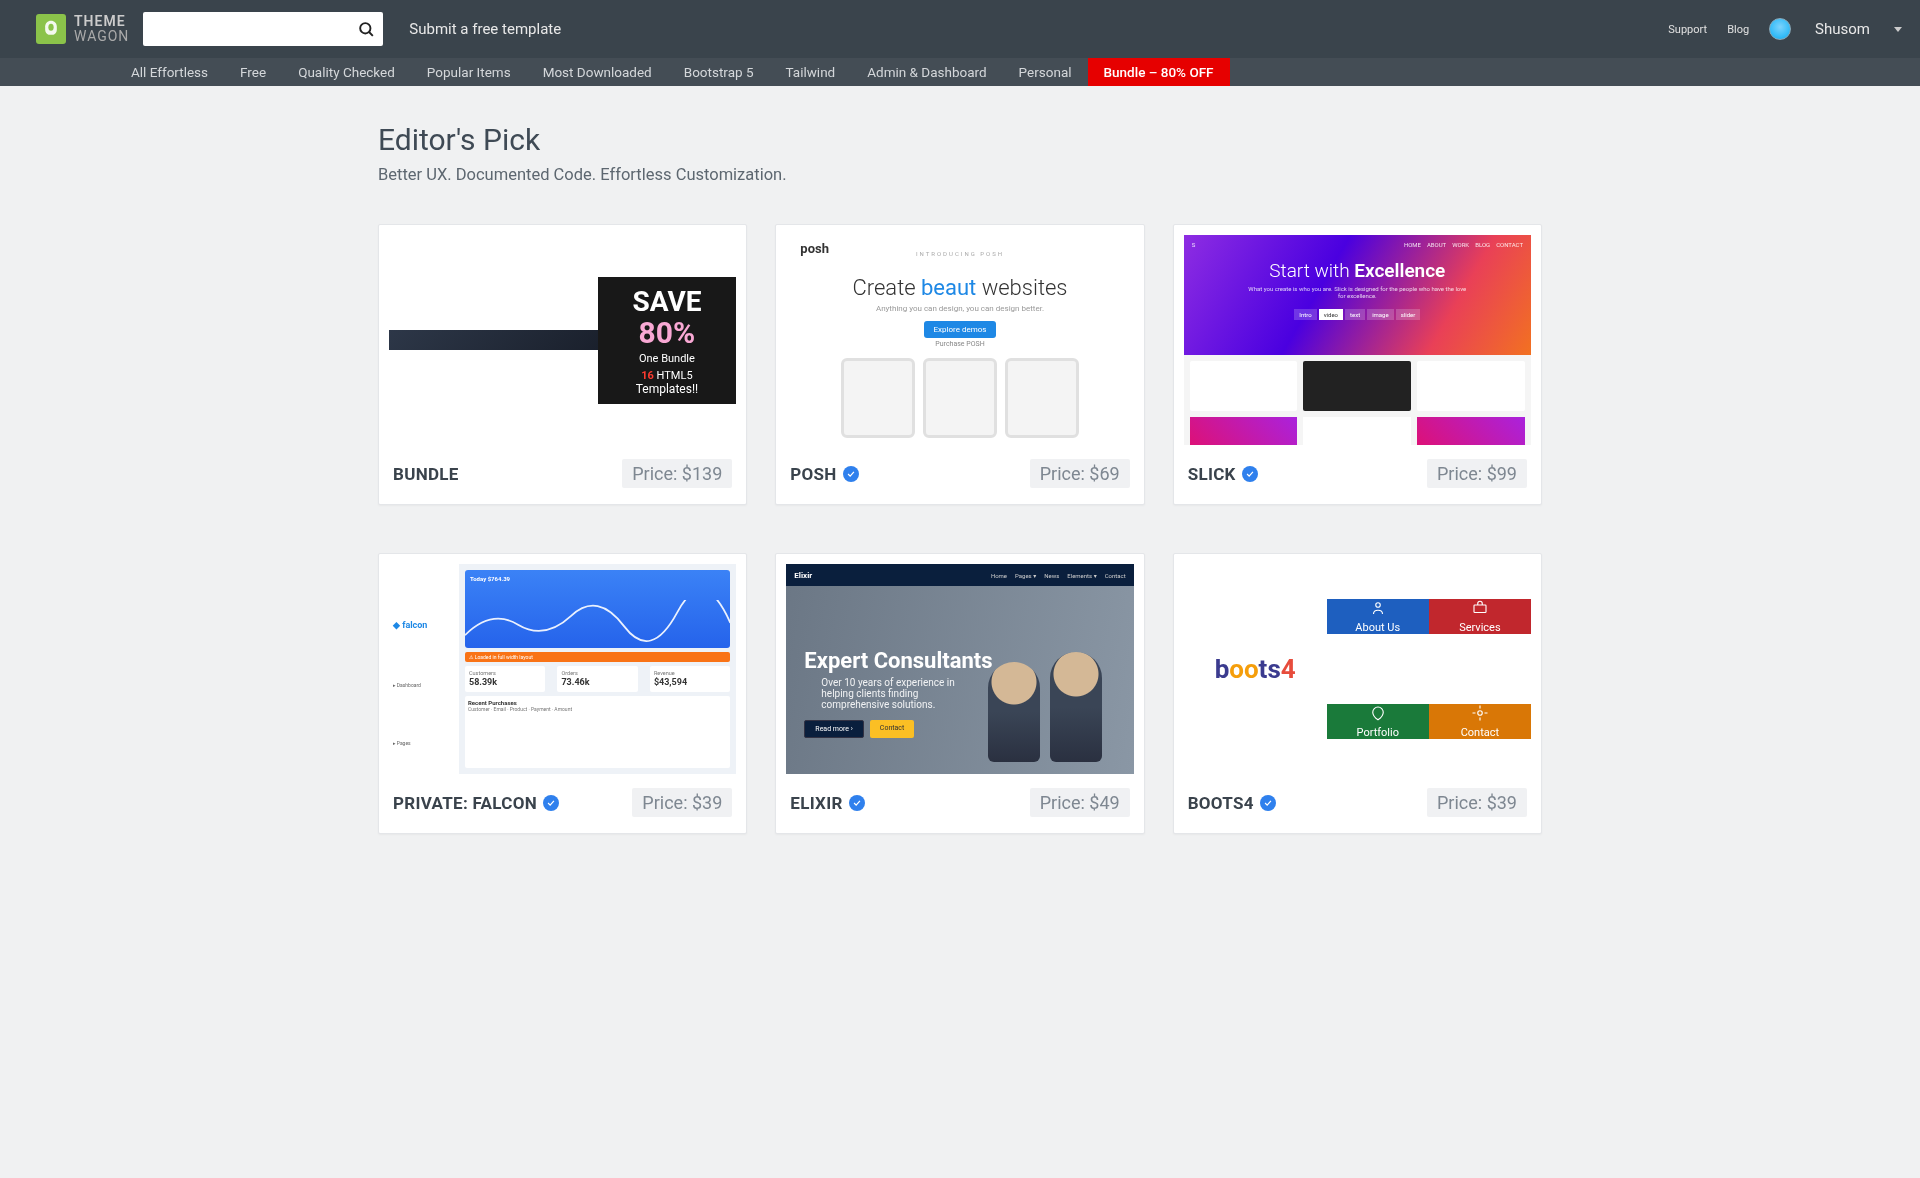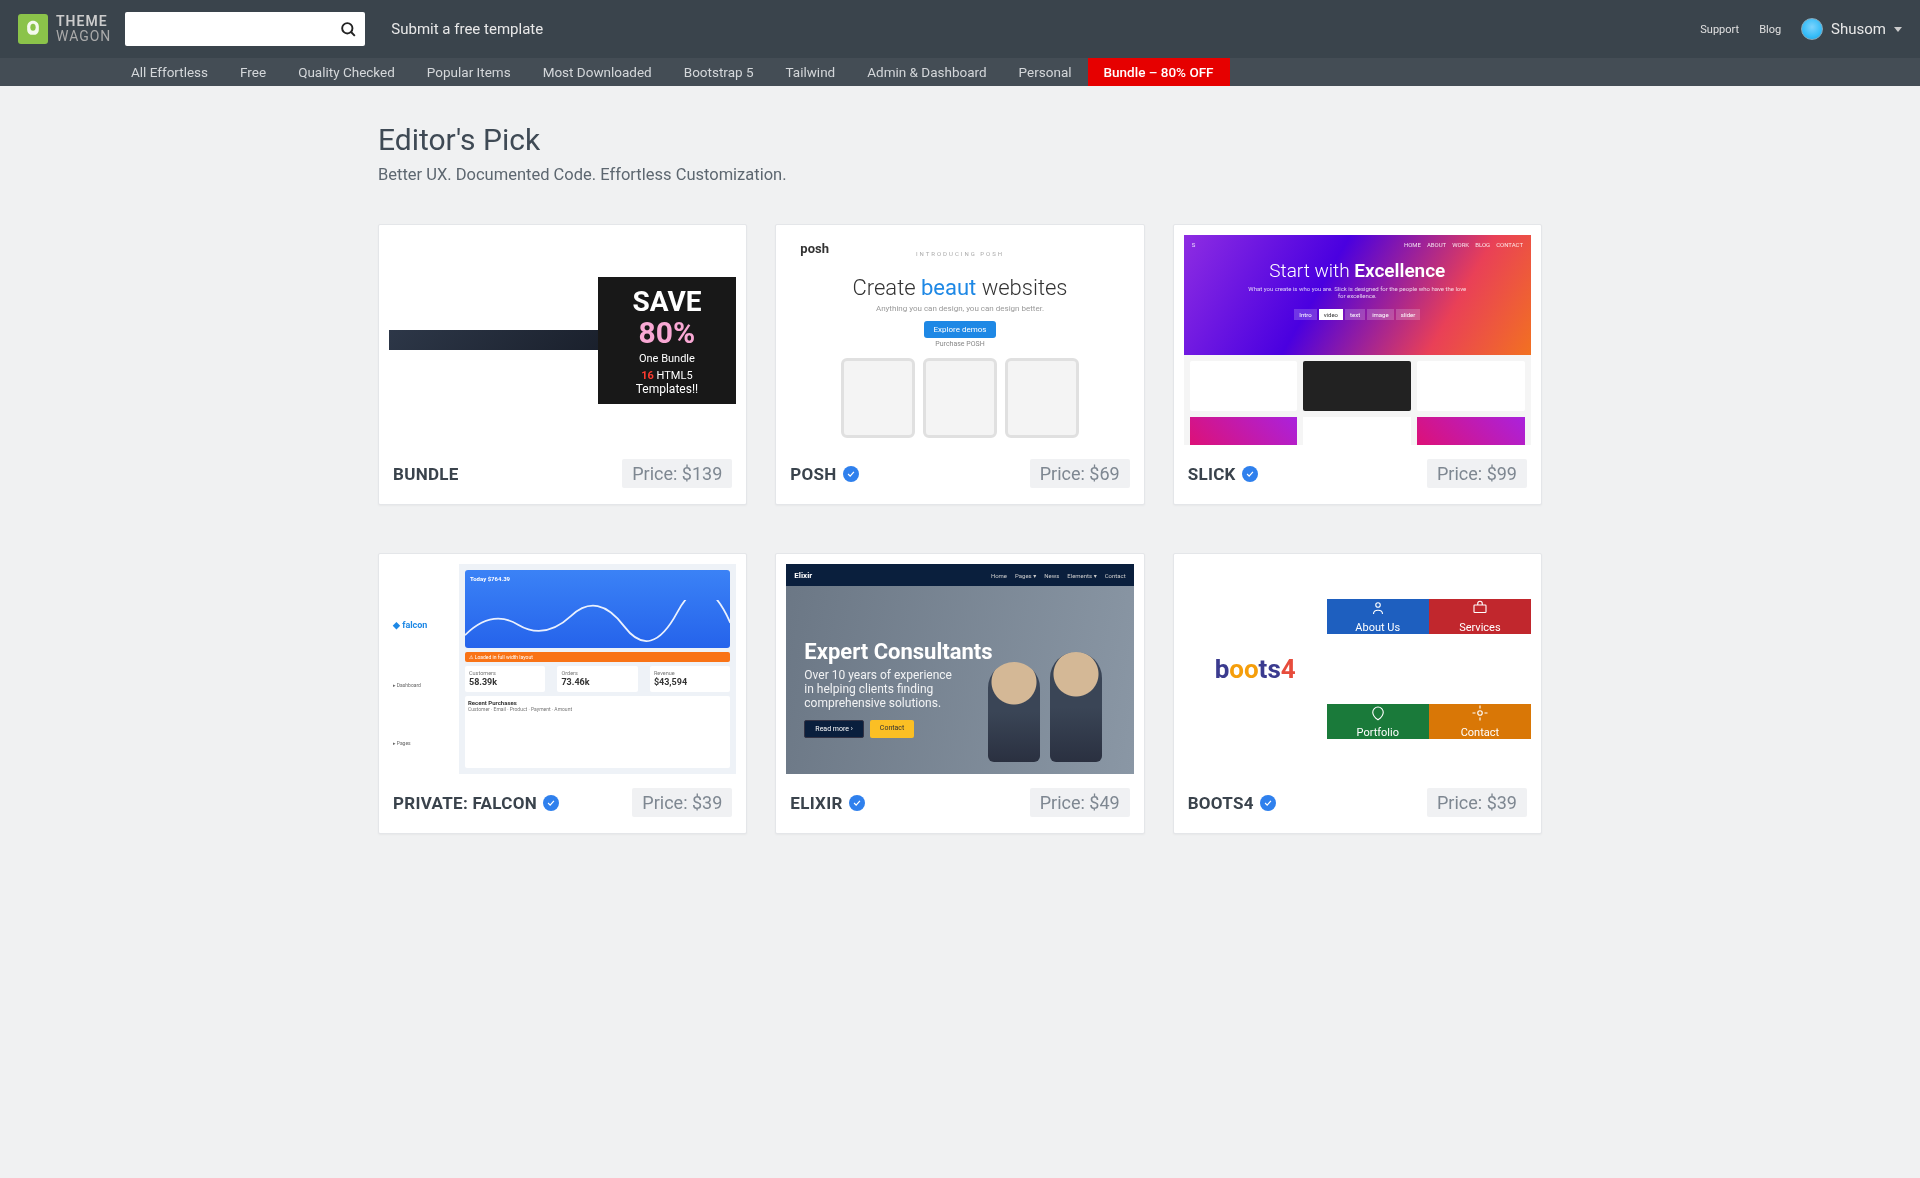--- a/index.html
+++ b/index.html
@@ -1,33 +1,33 @@
 <!DOCTYPE html>
 <html><head>
 <meta charset="utf-8">
 <style>
 * { margin: 0; padding: 0; box-sizing: border-box; }
 body { font-family: -apple-system, BlinkMacSystemFont, "Segoe UI", Roboto, Helvetica, Arial, sans-serif; background: #f0f1f2; color: #333; }
 
 
 .topbar { background: #3a444c; height: 58px; display: flex; align-items: center; padding: 0 18px; }
-.logo { display: flex; align-items: center; gap: 8px; }
+.logo { display: flex; align-items: center; gap: 8px; margin-left: 18px; }
 .logo-mark { width: 30px; height: 30px; background: #8bc34a; border-radius: 3px; position: relative; display:flex; align-items:center; justify-content:center; }
 .logo-mark svg { width: 20px; height: 20px; }
 .logo-text { color: #ccc; font-size: 14px; font-weight: 600; letter-spacing: 1px; line-height: 1.05; }
 .logo-text .l2 { color: #aaa; font-weight: 400; }
 
 .searchbox { margin-left: 14px; background: #fff; width: 240px; height: 34px; display: flex; align-items: center; border-radius: 2px; }
 .searchbox input { flex: 1; border: none; outline: none; font-size: 14px; padding: 0 10px; background: transparent; }
 .searchbox .sicon { width: 34px; display:flex; align-items:center; justify-content:center; cursor:pointer; }
 
 .submit-link { margin-left: 26px; color: #e8e8e8; font-size: 15px; cursor: pointer; }
 .topbar-spacer { flex: 1; }
 .top-link { color: #e0e0e0; font-size: 11px; margin-right: 20px; cursor: pointer; }
-.user { display: flex; align-items: center; gap: 8px; color: #e8e8e8; font-size: 15px; cursor: pointer; }
+.user { display: flex; align-items: center; gap: 24px; color: #e8e8e8; font-size: 15px; cursor: pointer; }
 .avatar { width: 22px; height: 22px; border-radius: 50%; background: radial-gradient(circle at 50% 40%, #7dd3fc 0%, #38bdf8 60%, #0ea5e9 100%); border: 1px solid #8ab; }
 .caret { width: 0; height: 0; border-left: 4px solid transparent; border-right: 4px solid transparent; border-top: 5px solid #ccc; }
 
 
 .navbar { background: #444d55; height: 28px; display: flex; align-items: stretch; padding: 0 115px; }
 .navitem { color: #d4d7da; font-size: 13.5px; padding: 0 16px; display:flex; align-items:center; cursor:pointer; white-space:nowrap; }
 .navitem.highlight { background: #e60000; color: #fff; font-weight: 500; }
 
 
 .main { max-width: 1164px; margin: 0 auto; padding: 36px 0 40px; }
@@ -95,21 +95,21 @@
 .fal-stats { display:flex; gap:12px;border-radius:10px; }
 .fal-stat { flex:1; background:#fff; border-radius:2px; padding:4px; font-size:5.5px; color:#777;}
 .fal-stat b{display:block;font-size:9px;color:#333;margin:1px 0;}
 .fal-table { flex:1; background:#fff; border-radius:2px; padding:3px; font-size:5px; color:#777;}
 
 .thumb-elixir { padding:0; position:relative; background:linear-gradient(100deg,#6b7785,#8a97a5); }
 .elx-top { position:absolute; top:0; left:0; right:0; height:22px; background:#0a1f3d; display:flex; align-items:center; padding:0 8px; font-size:6px; color:#ccc; gap:8px;}
 .elx-top span:first-child{font-weight:700;font-size:8px;color:#fff;margin-right:auto;}
 .elx-body { position:absolute; left:18px; bottom:36px; color:#fff; }
 .elx-body h3 { font-size:22px; font-weight:700; margin-bottom:4px;}
-.elx-body p { font-size:12px; opacity:0.9; max-width:160px; margin-bottom:10px;}
+.elx-body p { font-size:10px; opacity:0.9; max-width:160px; margin-bottom:10px;margin-left:17px;}
 .elx-btns { display:flex; gap:6px; }
 .elx-btn { font-size:7px; padding:4px 10px; border-radius:2px; }
 .elx-btn.dark { background:#0a1f3d; color:#fff; border:1px solid #334;}
 .elx-btn.yel { background:#fbbf24; color:#333; }
 .elx-people { position:absolute; right:14px; bottom:12px; width:150px; height:120px; display:flex; align-items:flex-end; justify-content:center; gap:10px;}
 .elx-person { width:52px; height:100px; background: radial-gradient(ellipse 30px 30px at 50% 20%, #d4b896 0 22px, transparent 23px), linear-gradient(180deg,#3a4556 50%,#2a3040); border-radius:26px 26px 6px 6px; }
 
 .thumb-boots { padding:0; display:grid; grid-template-columns:1.4fr 1fr 1fr; grid-template-rows:1fr 1fr; }
 .bt-cell { display:flex; flex-direction:column; align-items:center; justify-content:center; color:#fff; font-size:11px; gap:4px;}
 .bt-main { grid-row:1/3; background:#fff; color:#333;}

